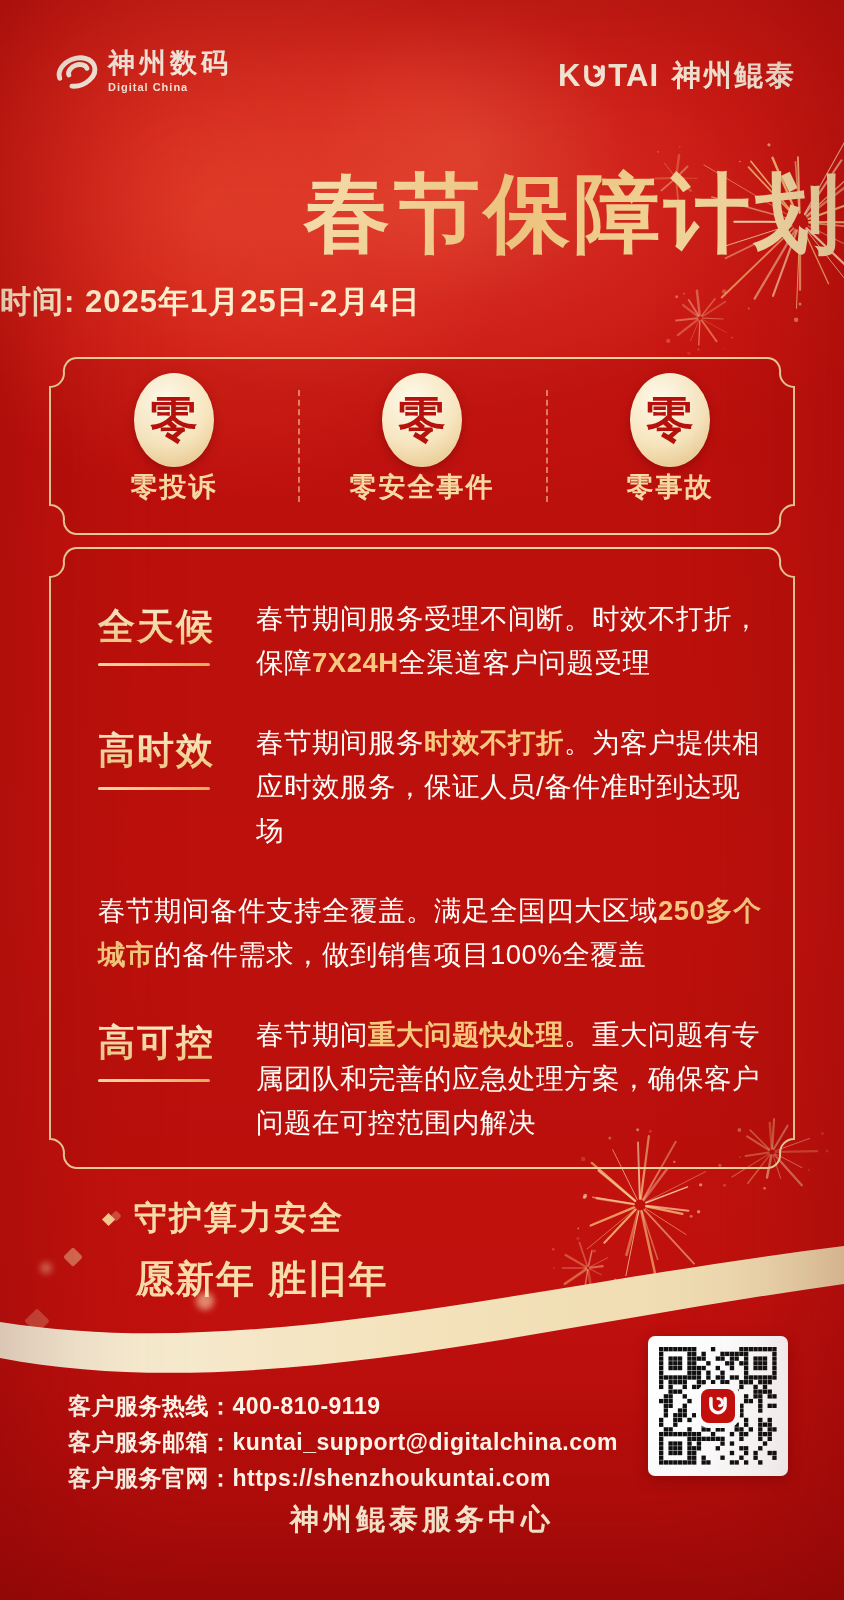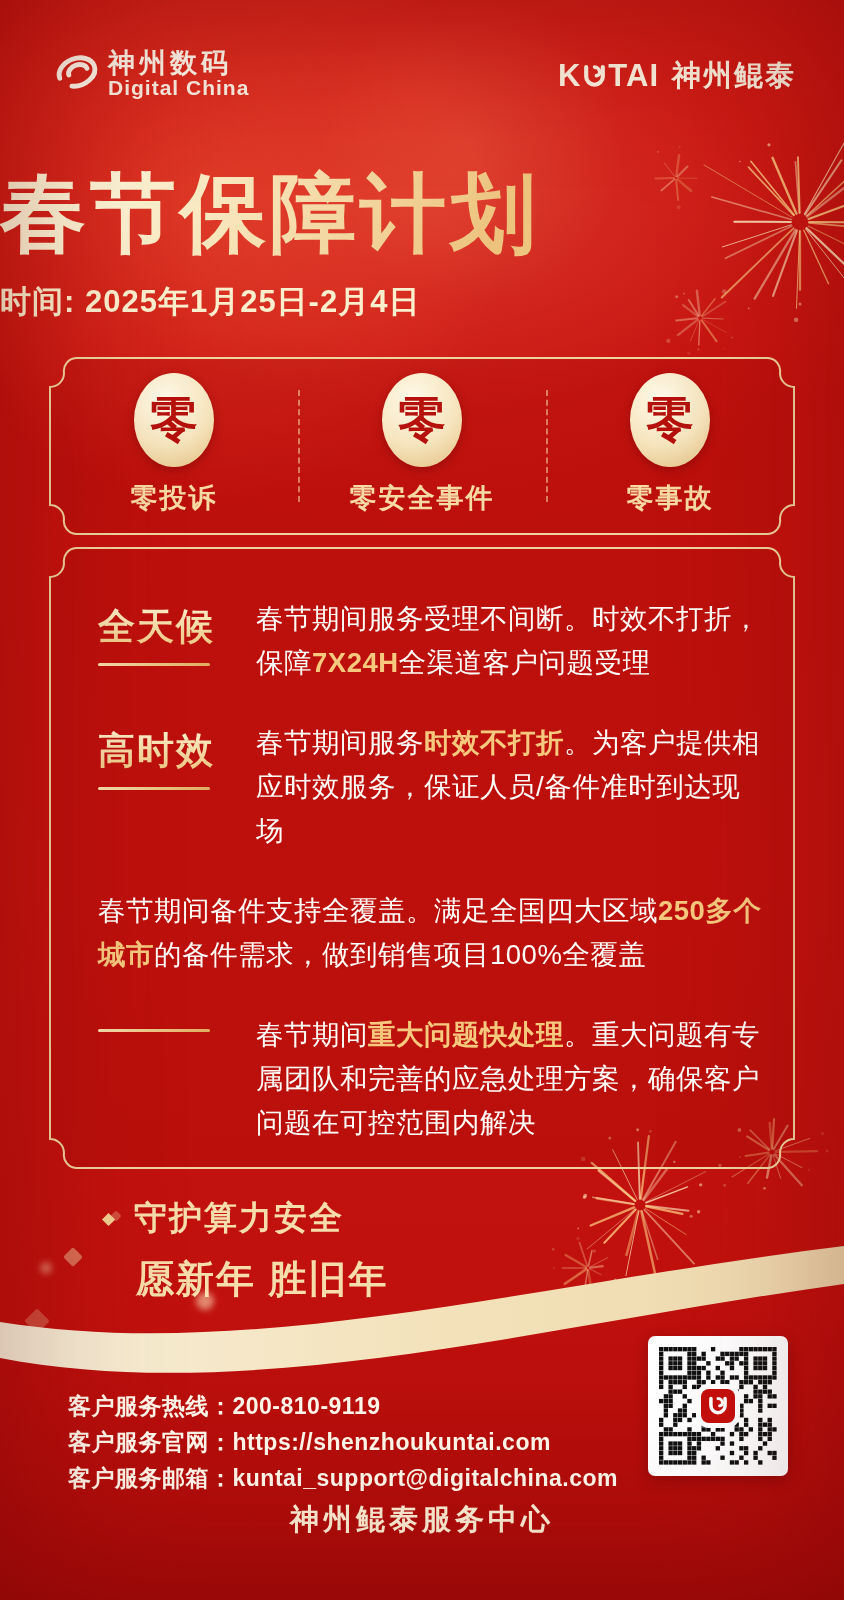--- a/index.html
+++ b/index.html
@@ -12,46 +12,46 @@
       radial-gradient(520px 280px at 430px 215px, rgba(255,190,150,.12), rgba(0,0,0,0) 70%),
       radial-gradient(900px 700px at 50% 6%, #d8251c, rgba(216,37,28,0) 62%),
       radial-gradient(1200px 900px at 50% 112%, #a30c09, rgba(163,12,9,0) 55%),
       linear-gradient(180deg,#c2100d,#c5130f 55%,#bd0f0c);
   }
   #poster::after{content:"";position:absolute;inset:0;box-shadow:inset 0 0 170px rgba(80,0,0,.35);pointer-events:none;}
   .abs{position:absolute;}
   
   .dc-logo{left:46px;top:44px;display:flex;align-items:center;color:#fdf6e8;}
   .dc-text .cn{font-size:27px;font-weight:700;letter-spacing:4px;line-height:30px;}
-  .dc-text .en{font-size:21px;font-weight:600;letter-spacing:1px;line-height:19px;opacity:.96;}
+  .dc-text .en{font-size:11px;font-weight:600;letter-spacing:1px;line-height:19px;opacity:.96;}
   .kt-logo{right:48px;top:56px;display:flex;align-items:center;gap:13px;color:#fbf1de;}
   .kt-latin{display:flex;align-items:center;font-size:31px;font-weight:800;letter-spacing:1px;}
   .kt-cn{font-size:29px;font-weight:800;letter-spacing:2px;}
   
-  .title{left:0;top:156px;width:100%;text-align:left;
+  .title{left:0;top:156px;width:100%;text-align:right;
     font-family:"Liberation Serif","DejaVu Serif",serif;
     font-size:86px;font-weight:700;letter-spacing:4px;color:#f1d096;}
   @supports ((-webkit-background-clip:text) or (background-clip:text)){
     .title{background:linear-gradient(115deg,#fdf3d4 15%,#ecc27c 60%,#f6e1ae 95%);
       -webkit-background-clip:text;background-clip:text;color:transparent;}
   }
   .date-line{left:0;top:281px;width:100%;text-align:left;font-size:31px;font-weight:600;
     color:#fcefcd;letter-spacing:1px;}
   
   .frame{overflow:visible;}
   .frame path{fill:rgba(150,8,6,.16);stroke:#f0d49e;stroke-width:2;}
   
   .zeros{left:50px;top:357px;width:744px;height:178px;display:flex;}
   .zero-col{flex:1;display:flex;flex-direction:column;align-items:center;padding-top:16px;}
   .zero-circle{width:80px;height:94px;border-radius:50%;
     background:radial-gradient(circle at 38% 28%, #fffaea, #f6e4bd 55%, #e2bd7e 100%);
     display:flex;align-items:center;justify-content:center;
     box-shadow:0 3px 10px rgba(90,0,0,.35);}
   .zero-glyph{font-family:"Liberation Serif","DejaVu Serif",serif;font-size:48px;font-weight:700;color:#b5120e;}
-  .zero-label{margin-top:13px;font-size:27px;font-weight:700;color:#f7d9a2;letter-spacing:2px;}
+  .zero-label{margin-top:2px;font-size:27px;font-weight:700;color:#f7d9a2;letter-spacing:2px;}
   .zero-div{position:absolute;top:33px;height:112px;border-left:2px dashed rgba(247,214,154,.55);}
   
   .guar{left:50px;top:547px;width:744px;height:520px;box-sizing:border-box;padding:50px 28px 0 48px;}
   .grow{display:flex;margin-bottom:36px;}
   .glabel-col{width:158px;padding-top:5px;}
   .glabel{font-family:"Liberation Serif","DejaVu Serif",serif;font-size:37px;font-weight:700;
     letter-spacing:2px;color:#f1d096;display:inline-block;}
   @supports ((-webkit-background-clip:text) or (background-clip:text)){
     .glabel{background:linear-gradient(180deg,#fdf2d2,#ecc279);-webkit-background-clip:text;background-clip:text;color:transparent;}
   }
@@ -301,20 +301,21 @@
         <span class="glabel">高时效</span>
         <div class="gunder"></div>
       </div>
       <div class="gtext"><span>春节期间服务</span><span class="hl">时效不打折</span><span>。为客户提供相应时效服务，保证人员/备件准时到达现场</span></div>
     </div>
     <div class="grow">
       <div class="gtext"><span>春节期间备件支持全覆盖。满足全国四大区域</span><span class="hl">250多个城市</span><span>的备件需求，做到销售项目100%全覆盖</span></div>
     </div>
     <div class="grow">
       <div class="glabel-col">
+        <span class="glabel">高可控</span>
         <div class="gunder"></div>
       </div>
       <div class="gtext"><span>春节期间</span><span class="hl">重大问题快处理</span><span>。重大问题有专属团队和完善的应急处理方案，确保客户问题在可控范围内解决</span></div>
     </div>
   </div>
 
   <div class="abs slogan">
     <div class="l1">
       <span class="bullet">◆</span>
       <span>守护算力安全</span>
@@ -338,23 +339,23 @@
         <stop offset="0" stop-color="#f8efd9"></stop>
           <stop offset=".5" stop-color="#f3e2bb"></stop>
           <stop offset="1" stop-color="#efd9ad"></stop>
       </linearGradient>
     </defs>
     <path d="M0 128 C250 176 540 96 844 54 L844 370 L0 370 Z" fill="url(#fg)"></path>
     <path d="M0 92 C250 132 520 56 844 16 L844 54 C540 96 250 176 0 128 Z" fill="url(#bg2)"></path>
   </svg>
 
   <div class="abs contacts">
-    <div class="cline"><span>客户服务热线：</span><span>200-810-9119</span></div>
+    <div class="cline"><span>客户服务热线：</span><span>400-810-9119</span></div>
+    <div class="cline"><span>客户服务邮箱：</span><span>kuntai_support@digitalchina.com</span></div>
     <div class="cline"><span>客户服务官网：</span><span>https://shenzhoukuntai.com</span></div>
-    <div class="cline"><span>客户服务邮箱：</span><span>kuntai_support@digitalchina.com</span></div>
   </div>
 
   <div class="abs qr-wrap">
     <svg id="qr" width="118" height="118" viewBox="0 0 118 118">
         <rect x="0.00" y="0.00" width="4.34" height="4.34" fill="#111"></rect>
         <rect x="0.00" y="4.72" width="4.34" height="4.34" fill="#111"></rect>
         <rect x="0.00" y="9.44" width="4.34" height="4.34" fill="#111"></rect>
         <rect x="0.00" y="14.16" width="4.34" height="4.34" fill="#111"></rect>
         <rect x="0.00" y="18.88" width="4.34" height="4.34" fill="#111"></rect>
         <rect x="0.00" y="23.60" width="4.34" height="4.34" fill="#111"></rect>

